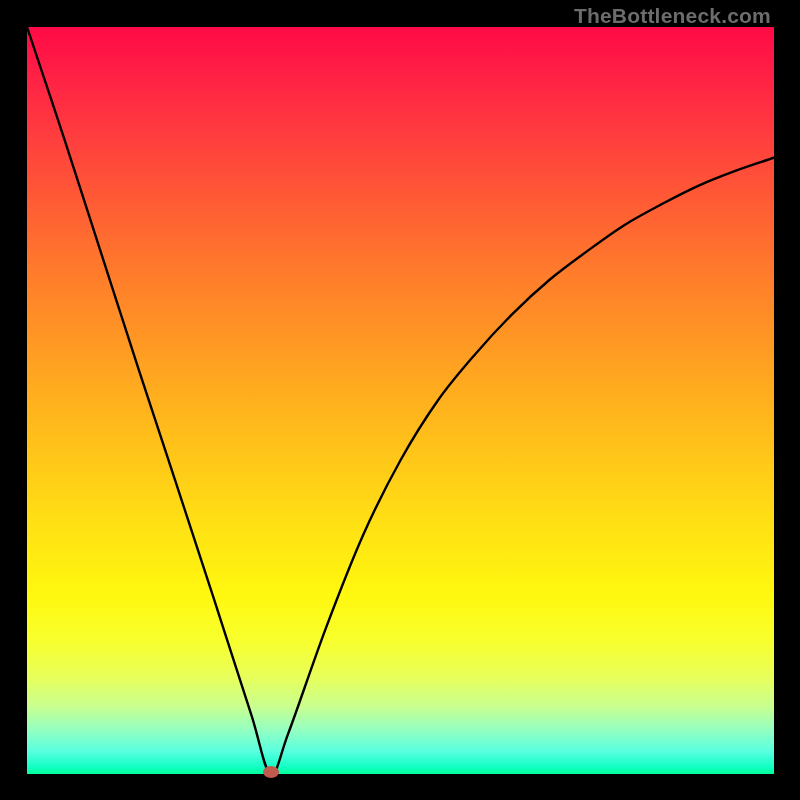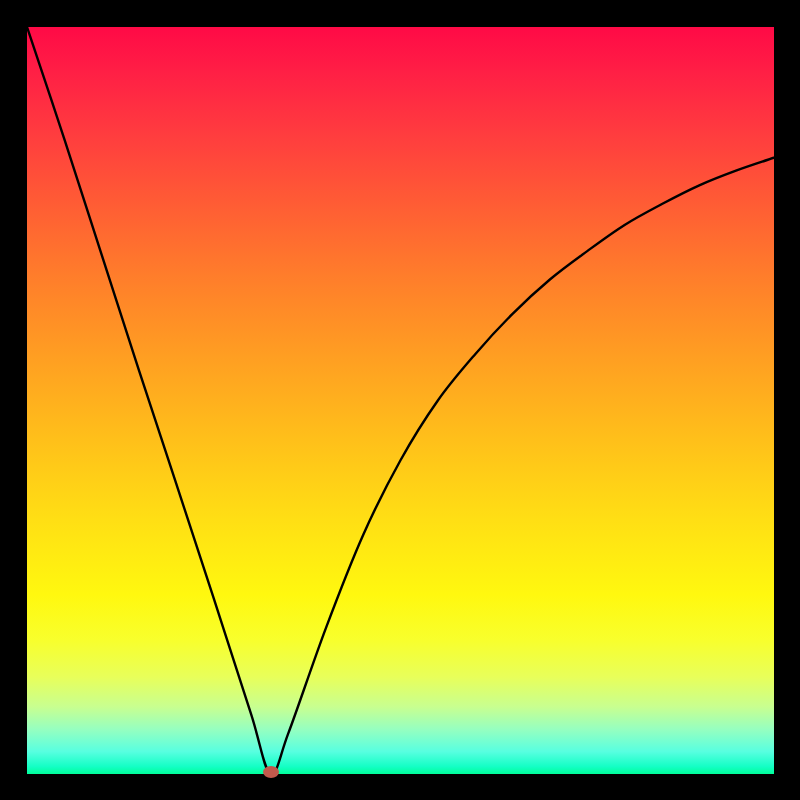--- a/index.html
+++ b/index.html
@@ -62,13 +62,14 @@
 </head>
 <body>
 
 <div class="frame">
   <div class="plot-area">
     <svg class="curve" viewBox="0 0 747 747" preserveAspectRatio="none">
       <path id="curve-path" fill="none" stroke="#000" stroke-width="2.4" stroke-linejoin="round" stroke-linecap="round" d="M 0.00 0.00 C 6.23 18.68, 24.90 74.08, 37.35 112.05 C 49.80 150.02, 62.25 189.24, 74.70 227.84 C 87.15 266.43, 99.60 305.40, 112.05 343.62 C 124.50 381.84, 136.95 419.19, 149.40 457.16 C 161.85 495.14, 174.30 533.11, 186.75 571.46 C 199.20 609.80, 214.64 657.98, 224.10 687.24 C 233.56 716.50, 237.30 743.89, 243.52 747.00 C 249.75 750.11, 252.24 730.19, 261.45 705.91 C 270.66 681.64, 286.35 634.33, 298.80 601.34 C 311.25 568.34, 323.70 535.97, 336.15 507.96 C 348.60 479.95, 361.05 455.67, 373.50 433.26 C 385.95 410.85, 398.40 391.18, 410.85 373.50 C 423.30 355.82, 435.75 341.63, 448.20 327.19 C 460.65 312.74, 473.10 299.30, 485.55 286.85 C 498.00 274.40, 510.45 262.94, 522.90 252.49 C 535.35 242.03, 547.80 233.19, 560.25 224.10 C 572.70 215.01, 585.15 205.80, 597.60 197.96 C 610.05 190.11, 622.50 183.64, 634.95 177.04 C 647.40 170.44, 659.85 163.97, 672.30 158.36 C 684.75 152.76, 697.20 148.03, 709.65 143.42 C 722.10 138.82, 740.77 132.84, 747.00 130.73"></path>
     </svg>
     <div class="marker" id="marker" style="left: 243.522px; top: 744.759px;"></div>
   </div>
+  <div class="watermark">TheBottleneck.com</div>
 </div>
 
 </body></html>

